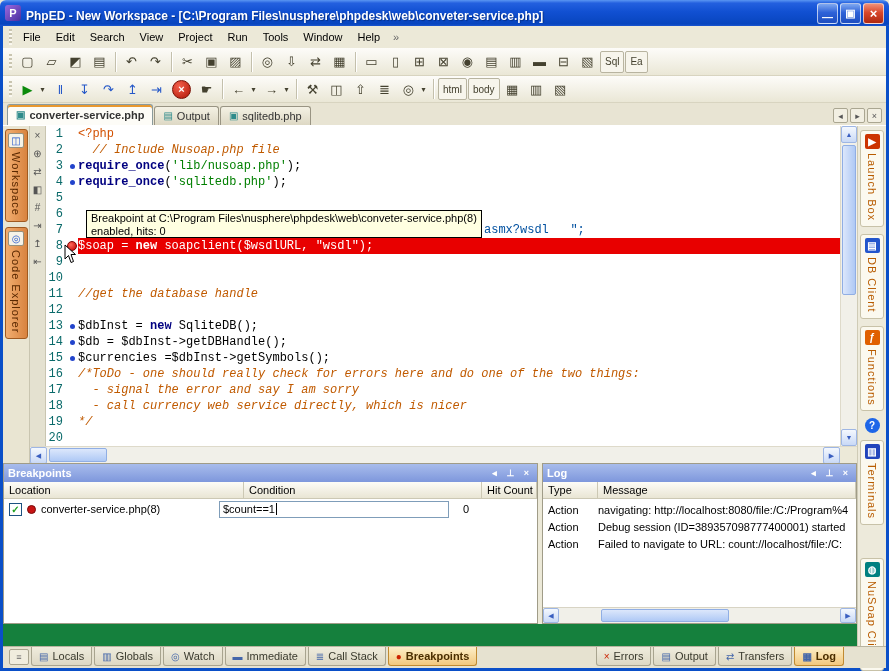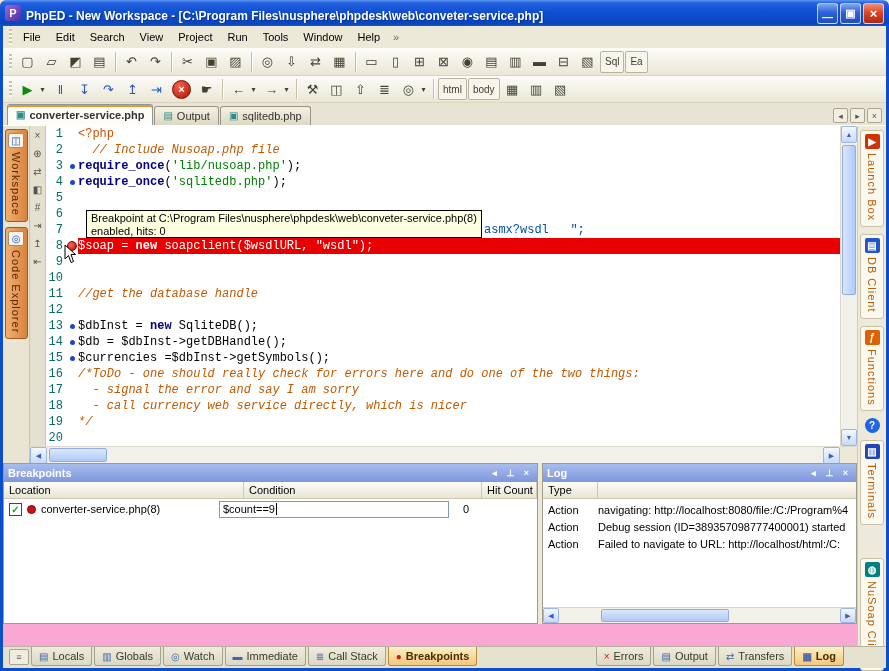--- a/index.html
+++ b/index.html
@@ -17,21 +17,21 @@
   .title-text{flex:1;white-space:nowrap;overflow:hidden;margin-top:6px;}
   .tb-btns{display:flex;gap:2px;}
   .tb-btn{width:21px;height:21px;border-radius:3px;border:1px solid rgba(255,255,255,.65);
     display:flex;align-items:center;justify-content:center;font-size:11px;color:#fff;text-shadow:none;
     background:linear-gradient(#7FA8F0,#2E62D8 45%,#1E4EC0);}
   .tb-btn.minimize{align-items:flex-end;padding-bottom:3px;line-height:6px;}
   .tb-btn.close{background:linear-gradient(#F09078,#D8472B 45%,#AE2810);font-size:13px;}
   
   .frame{flex:1;display:flex;flex-direction:column;min-height:0;
     border-left:3px solid #0A4FC8;border-right:3px solid #0A4FC8;border-bottom:3px solid #0A4FC8;
-    background:#f9a8d4;}
+    background:#15803d;}
   
   .menubar{height:22px;flex:0 0 22px;display:flex;align-items:center;gap:1px;padding:1px 3px;background:#ECE9D8;}
   .menuitem{padding:3px 7px;}
   .hgrip{width:3px;height:16px;margin:0 3px;flex:0 0 3px;
     background:repeating-linear-gradient(180deg,#C9C5B0 0 2px,#FAF8F0 2px 4px);}
   .chev{margin-left:2px;color:#666;padding:0 3px;}
   .toolbar{display:flex;align-items:center;gap:1px;padding:1px 3px;
     background:linear-gradient(#FDFCF9,#EAE7D6);border-bottom:1px solid #D8D4C0;}
   #toolbar1{height:28px;flex:0 0 28px;}
   #toolbar2{height:27px;flex:0 0 27px;}
@@ -397,54 +397,55 @@
               </div>
             <div id="bprows">
                 <div class="bprow">
                   <span class="bp-loc">
                     <span class="cb">✓</span>
                     <span class="bpdot2"></span>
                     <span>converter-service.php(8)</span>
                   </span>
                   <span class="bp-cond">
                     <span class="condbox">
-                      <span>$count==9</span>
+                      <span>$count==1</span>
                       <span class="caret"></span>
                     </span>
                   </span>
                   <span class="bp-hits">0</span>
                 </div>
               </div>
             <div class="pbody"></div>
           </div>
           <div class="splitter"></div>
           <div class="panel log">
             <div class="phead">
               <span>Log</span>
               <span class="phead-ctls" id="loghctl">
                   <span class="pctl">◂</span>
                   <span class="pctl">⊥</span>
                   <span class="pctl">×</span>
                 </span>
             </div>
             <div class="pcols" id="logcols">
                 <span class="pcol" style="width: 55px;">Type</span>
+                <span class="pcol" style="flex: 1 1 0%;">Message</span>
               </div>
             <div id="logrows">
                 <div class="logrow">
                   <span class="log-type">Action</span>
                   <span class="log-msg">navigating: http://localhost:8080/file:/C:/Program%4</span>
                 </div>
                 <div class="logrow">
                   <span class="log-type">Action</span>
                   <span class="log-msg">Debug session  (ID=389357098777400001) started</span>
                 </div>
                 <div class="logrow">
                   <span class="log-type">Action</span>
-                  <span class="log-msg">Failed to navigate to URL: http://localhost/html:/C:</span>
+                  <span class="log-msg">Failed to navigate to URL: count://localhost/file:/C:</span>
                 </div>
               </div>
             <div class="log-hscroll">
               <span class="sbtn">◀</span>
               <span class="log-hthumb"></span>
               <span class="htrack"></span>
               <span class="sbtn">▶</span>
             </div>
           </div>
         </div>

